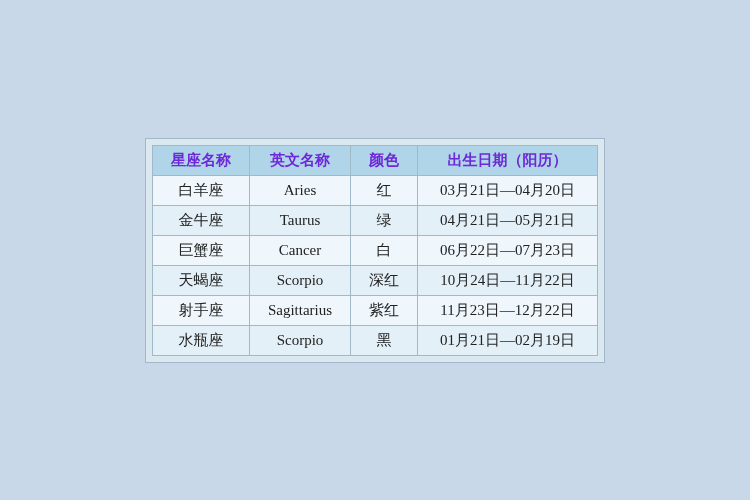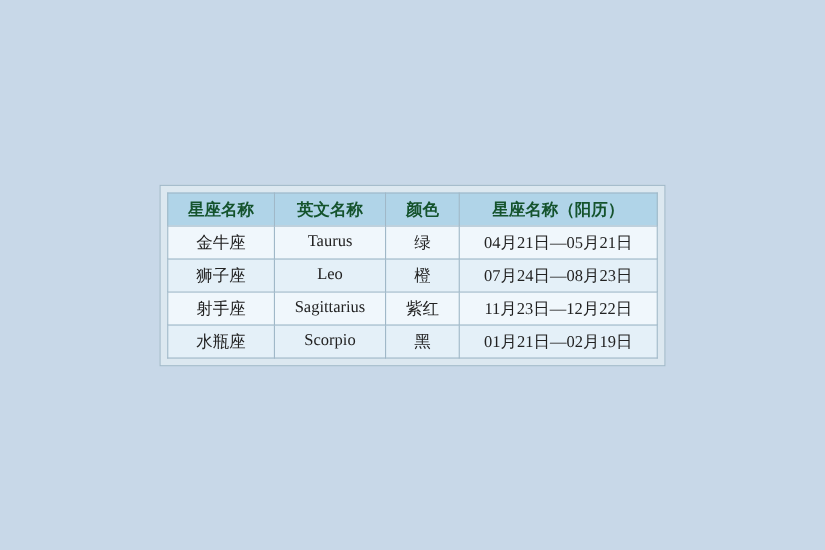--- a/index.html
+++ b/index.html
@@ -24,21 +24,21 @@
     }
     th, td {
       border: 1px solid #a0b8c8;
       padding: 5px 18px;
       text-align: center;
       white-space: nowrap;
     }
     thead tr th {
       background-color: #b0d4e8;
       font-weight: bold;
-      color: #14532d;
+      color: #6d28d9;
     }
     tbody tr {
       background-color: #f0f7fc;
     }
     tbody tr:nth-child(even) {
       background-color: #e4f0f8;
     }
     .col-chinese { min-width: 70px; }
     .col-english { min-width: 100px; }
     .col-color { min-width: 50px; }
@@ -47,35 +47,47 @@
 </head>
 <body>
 
 <div class="table-container">
   <table>
     <thead>
       <tr>
         <th class="col-chinese">星座名称</th>
         <th class="col-english">英文名称</th>
         <th class="col-color">颜色</th>
-        <th class="col-date">星座名称（阳历）</th>
+        <th class="col-date">出生日期（阳历）</th>
       </tr>
     </thead>
     <tbody id="table-body">
+    <tr>
+          <td>白羊座</td>
+          <td>Aries</td>
+          <td>红</td>
+          <td>03月21日—04月20日</td>
+        </tr>
         <tr>
           <td>金牛座</td>
           <td>Taurus</td>
           <td>绿</td>
           <td>04月21日—05月21日</td>
         </tr>
         <tr>
-          <td>狮子座</td>
-          <td>Leo</td>
-          <td>橙</td>
-          <td>07月24日—08月23日</td>
+          <td>巨蟹座</td>
+          <td>Cancer</td>
+          <td>白</td>
+          <td>06月22日—07月23日</td>
+        </tr>
+        <tr>
+          <td>天蝎座</td>
+          <td>Scorpio</td>
+          <td>深红</td>
+          <td>10月24日—11月22日</td>
         </tr>
         <tr>
           <td>射手座</td>
           <td>Sagittarius</td>
           <td>紫红</td>
           <td>11月23日—12月22日</td>
         </tr>
         <tr>
           <td>水瓶座</td>
           <td>Scorpio</td>

